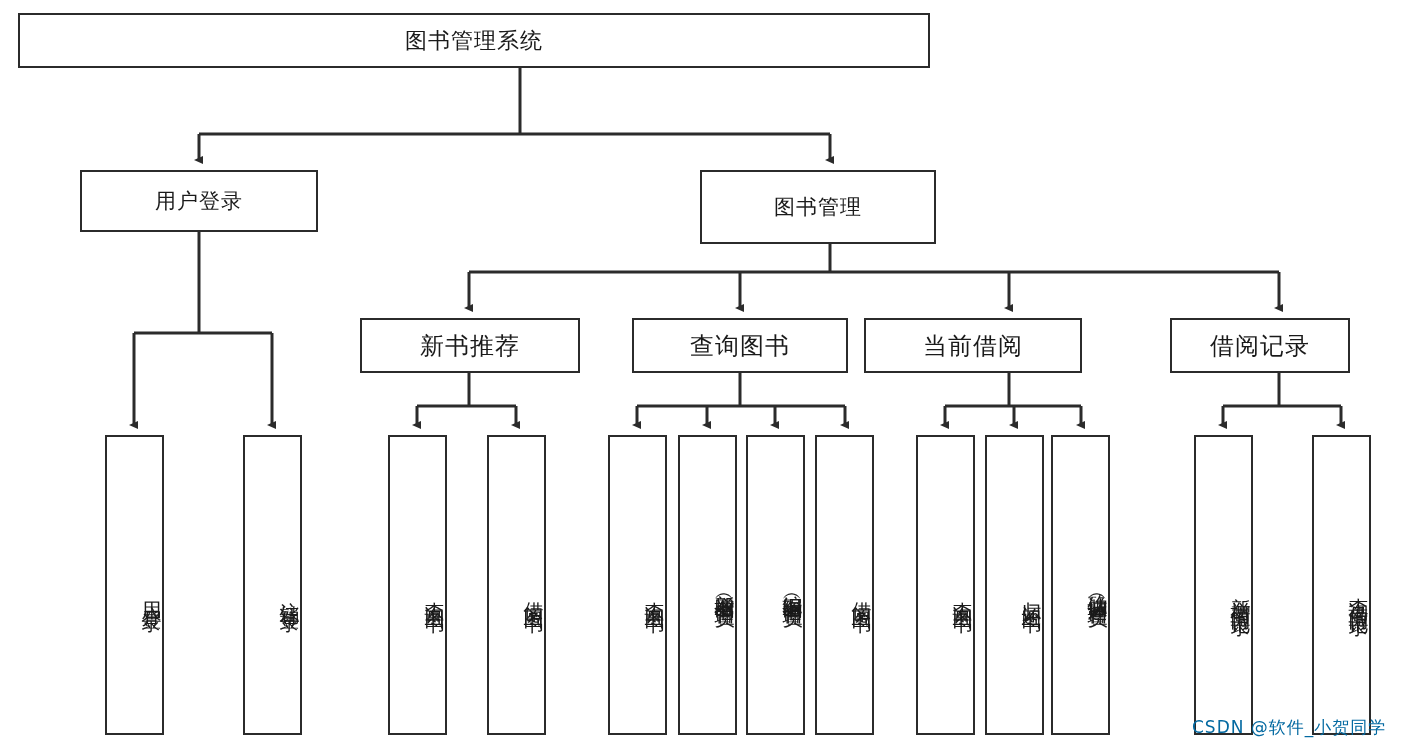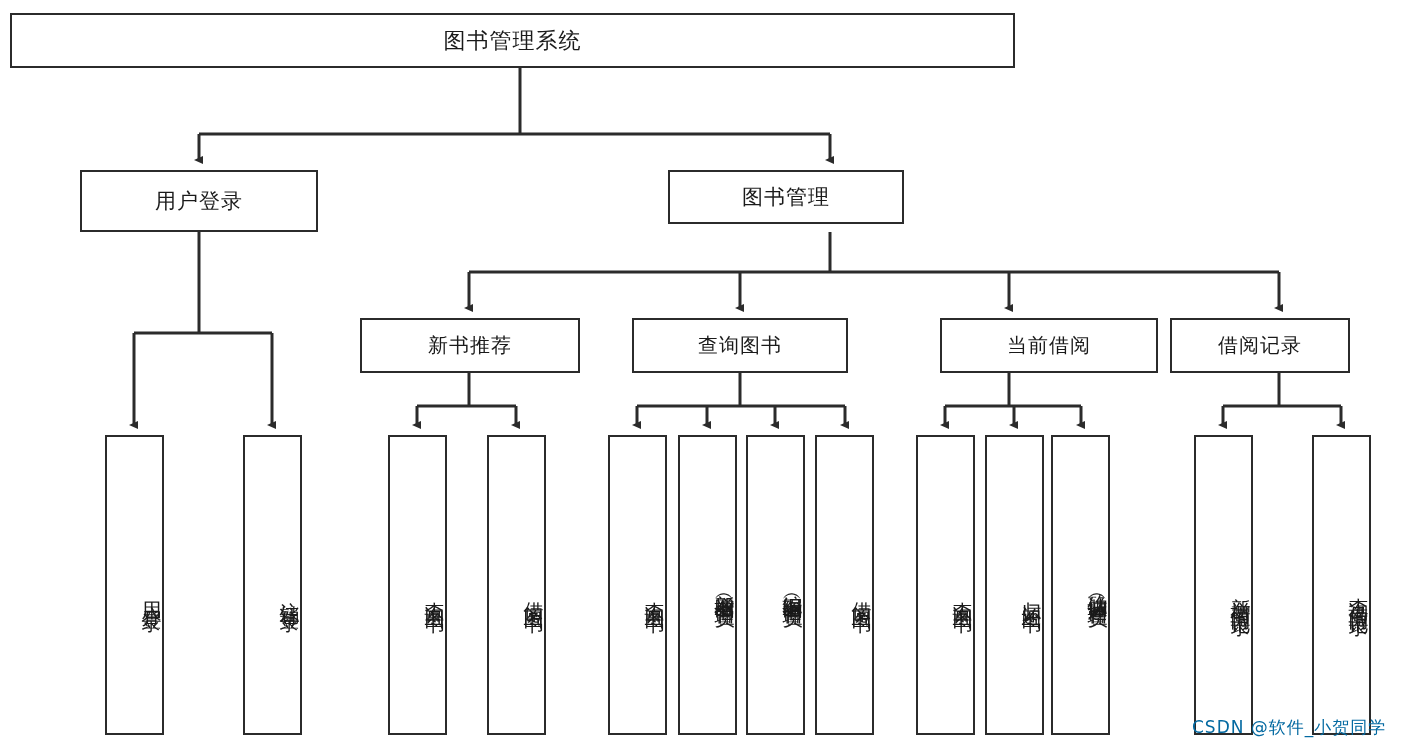--- a/index.html
+++ b/index.html
@@ -29,21 +29,21 @@
     display:flex;
     align-items:center;
     justify-content:center;
     font-size:21px;
     line-height:1.25;
     color:#1a1a1a;
     letter-spacing:1px;
   }
   .node.root{ font-size:22px; }
   .node.lvl2{ font-size:21px; }
-  .node.lvl3{ font-size:20px; }
+  .node.lvl3{ font-size:24px; }
   .node.leaf{
     writing-mode:vertical-rl;
     text-orientation:upright;
     align-items:flex-start;
     justify-content:center;
     padding-top:18px;
     font-size:20px;
     letter-spacing:4px;
     line-height:1;
   }
@@ -108,28 +108,28 @@
       <path d="M1014,406 L1014,425" marker-end="url(#arrow)"></path>
       <path d="M1081,406 L1081,425" marker-end="url(#arrow)"></path>
 
       <path d="M1279,373 L1279,406"></path>
       <path d="M1223,406 L1341,406"></path>
       <path d="M1223,406 L1223,425" marker-end="url(#arrow)"></path>
       <path d="M1341,406 L1341,425" marker-end="url(#arrow)"></path>
     </g>
   </svg>
 
-  <div class="node root" style="left:10px;top:13px;width:1005px;height:55px;">图书管理系统</div>
+  <div class="node root" style="left:18px;top:13px;width:912px;height:55px;">图书管理系统</div>
 
   <div class="node lvl2" style="left:80px;top:170px;width:238px;height:62px;">用户登录</div>
-  <div class="node lvl2" style="left:668px;top:170px;width:236px;height:54px;">图书管理</div>
+  <div class="node lvl2" style="left:700px;top:170px;width:236px;height:74px;">图书管理</div>
 
   <div class="node lvl3" style="left:360px;top:318px;width:220px;height:55px;">新书推荐</div>
   <div class="node lvl3" style="left:632px;top:318px;width:216px;height:55px;">查询图书</div>
-  <div class="node lvl3" style="left:940px;top:318px;width:218px;height:55px;">当前借阅</div>
+  <div class="node lvl3" style="left:864px;top:318px;width:218px;height:55px;">当前借阅</div>
   <div class="node lvl3" style="left:1170px;top:318px;width:180px;height:55px;">借阅记录</div>
 
   <div class="node leaf" style="left:105px;top:435px;width:59px;height:300px;">用户登录</div>
   <div class="node leaf" style="left:243px;top:435px;width:59px;height:300px;">注销登录</div>
 
   <div class="node leaf" style="left:388px;top:435px;width:59px;height:300px;">查询图书</div>
   <div class="node leaf" style="left:487px;top:435px;width:59px;height:300px;">借阅图书</div>
 
   <div class="node leaf" style="left:608px;top:435px;width:59px;height:300px;">查询图书</div>
   <div class="node leaf tall-text" style="left:678px;top:435px;width:59px;height:300px;">新增图书（管理员）</div>

